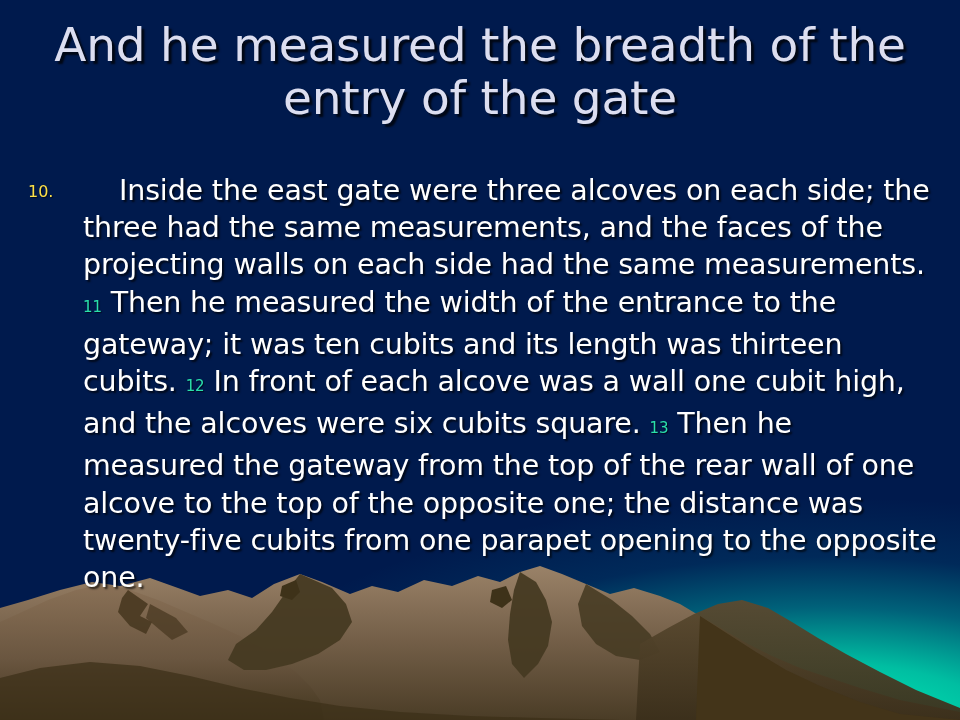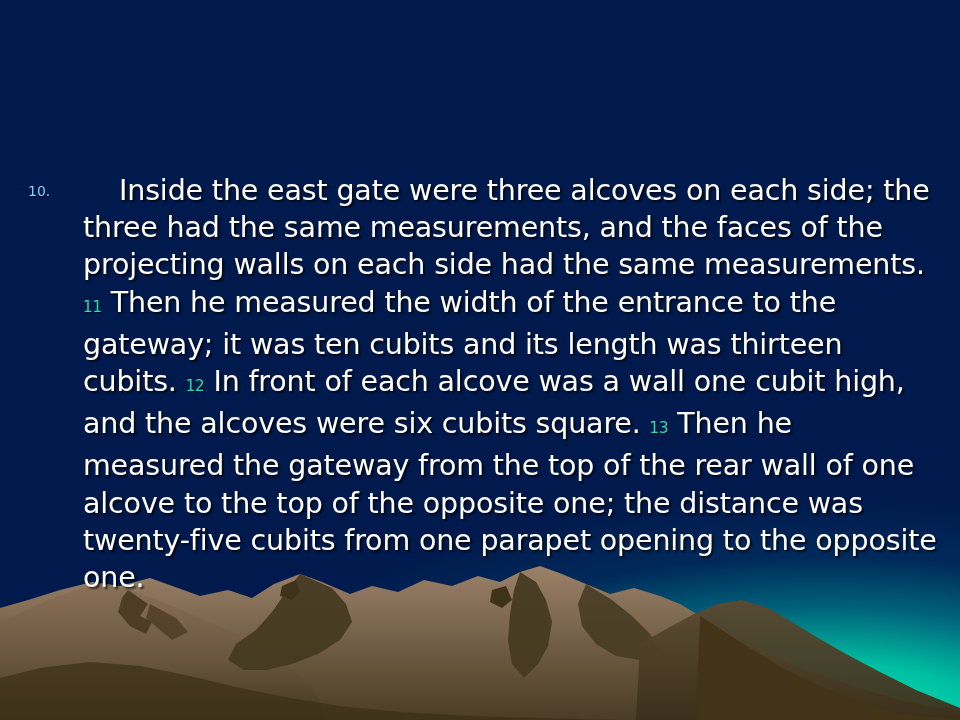--- a/index.html
+++ b/index.html
@@ -77,23 +77,23 @@
     position: absolute;
     left: 28px;
     top: 172px;
     width: 912px;
     display: flex;
     align-items: flex-start;
   }
   .marker {
     flex: 0 0 auto;
     width: 55px;
-    font-size: 14px;
+    font-size: 16px;
     line-height: 1.0;
-    color: #7dd3fc;
+    color: #fde047;
     padding-top: 12px;
     text-shadow: 1px 1px 1px rgba(0,0,0,0.55);
   }
   .bodytext {
     flex: 1 1 auto;
     font-size: 28.5px;
     line-height: 37.2px;
     color: #ffffff;
     text-shadow: 2px 2px 2px rgba(0,0,0,0.72);
     text-align: left;
@@ -161,20 +161,21 @@
     <path d="M640,84 L668,68 L694,54 L718,44 L742,40 L768,48 L792,62
              L818,78 L846,94 L880,112 L916,130 L960,148 L960,160 L636,160 Z" fill="url(#mgdark)" opacity="0.95"></path>
 
     <path d="M700,56 L728,74 L756,92 L786,110 L820,126 L860,142 L900,154 L960,160
              L696,160 Z" fill="#433419"></path>
 
     <path d="M0,118 L40,108 L90,102 L140,106 L190,116 L240,128 L290,138
              L340,146 L400,152 L470,156 L540,158 L620,160 L960,160 L960,160 L0,160 Z" fill="#3c2f17" opacity="0.72"></path>
   </svg>
 
+  <div class="title">And he measured the breadth of the entry of the gate</div>
 
   <div class="bodyblock">
     <div class="marker">10.</div>
     <div class="bodytext">
       <span class="indent"></span><span id="passage-runs"><span>Inside the east gate were three alcoves on each side; the three had the same measurements, and the faces of the projecting walls on each side had the same measurements. </span><span class="vnum">11</span><span> Then he measured the width of the entrance to the gateway; it was ten cubits and its length was thirteen cubits. </span><span class="vnum">12</span><span> In front of each alcove was a wall one cubit high, and the alcoves were six cubits square. </span><span class="vnum">13</span><span> Then he measured the gateway from the top of the rear wall of one alcove to the top of the opposite one; the distance was twenty-five cubits from one parapet opening to the opposite one.</span></span>
     </div>
   </div>
 
 </div>
 

